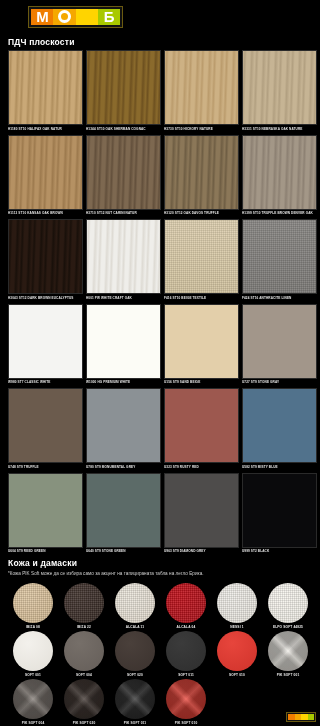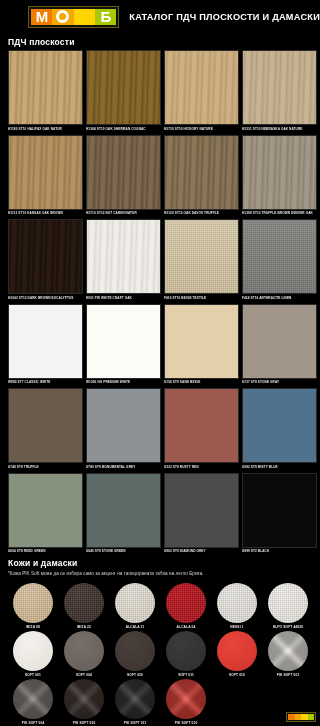--- a/index.html
+++ b/index.html
@@ -115,21 +115,20 @@
 
 <div class="header">
   <div class="logo">
     <div class="logo-seg s1">М</div>
     <div class="logo-seg s2">
         <span class="ring"></span>
       </div>
     <div class="logo-seg s3"></div>
     <div class="logo-seg s4">Б</div>
   </div>
-  <div class="header-title">КАТАЛОГ ПДЧ ПЛОСКОСТИ И ДАМАСКИ</div>
 </div>
 
 <div class="section-title">ПДЧ плоскости</div>
 <div class="board-grid">
     <div class="board-cell">
       <div class="swatch">
         <div class="grain" style="background: repeating-linear-gradient(92deg, rgb(201, 168, 119) 0px, rgb(176, 143, 94) 2px, rgb(201, 168, 119) 4px, rgb(201, 168, 119) 7px, rgb(176, 143, 94) 9px, rgb(201, 168, 119) 12px), repeating-linear-gradient(178deg, rgba(0, 0, 0, 0.1) 0px, rgba(0, 0, 0, 0) 3px, rgba(255, 255, 255, 0.07) 6px, rgba(0, 0, 0, 0) 11px), linear-gradient(rgb(201, 168, 119), rgb(201, 168, 119));"></div>
       </div>
       <div class="board-label">H1180 ST10 HALIFAX OAK NATUR</div>
     </div>
@@ -266,21 +265,21 @@
       <div class="board-label">U963 ST9 DIAMOND GREY</div>
     </div>
     <div class="board-cell">
       <div class="swatch">
         <div class="grain" style="background: linear-gradient(rgb(10, 10, 12), rgb(10, 10, 12));"></div>
       </div>
       <div class="board-label">U999 ST2 BLACK</div>
     </div>
   </div>
 
-<div class="section-title">Кожи и дамаски</div>
+<div class="section-title">Кожа и дамаски</div>
 <div class="section-note">*Кожа PIK Soft може да се избира само за акцент на тапицираната табла на легло Ерика.</div>
 <div class="fabric-grid">
     <div class="fabric-cell">
       <div class="dot" style="background: repeating-linear-gradient(0deg, rgba(0, 0, 0, 0.09) 0px, rgba(0, 0, 0, 0.09) 1px, rgba(255, 255, 255, 0.07) 1px, rgba(255, 255, 255, 0.07) 2px), repeating-linear-gradient(90deg, rgba(0, 0, 0, 0.09) 0px, rgba(0, 0, 0, 0.09) 1px, rgba(255, 255, 255, 0.07) 1px, rgba(255, 255, 255, 0.07) 2px), radial-gradient(circle at 35% 30%, rgb(224, 201, 166), rgb(205, 180, 141));"></div>
       <div class="fabric-label">IBIZA 08</div>
     </div>
     <div class="fabric-cell">
       <div class="dot" style="background: repeating-linear-gradient(0deg, rgba(0, 0, 0, 0.09) 0px, rgba(0, 0, 0, 0.09) 1px, rgba(255, 255, 255, 0.07) 1px, rgba(255, 255, 255, 0.07) 2px), repeating-linear-gradient(90deg, rgba(0, 0, 0, 0.09) 0px, rgba(0, 0, 0, 0.09) 1px, rgba(255, 255, 255, 0.07) 1px, rgba(255, 255, 255, 0.07) 2px), radial-gradient(circle at 35% 30%, rgb(70, 56, 50), rgb(51, 39, 34));"></div>
       <div class="fabric-label">IBIZA 22</div>
     </div>

